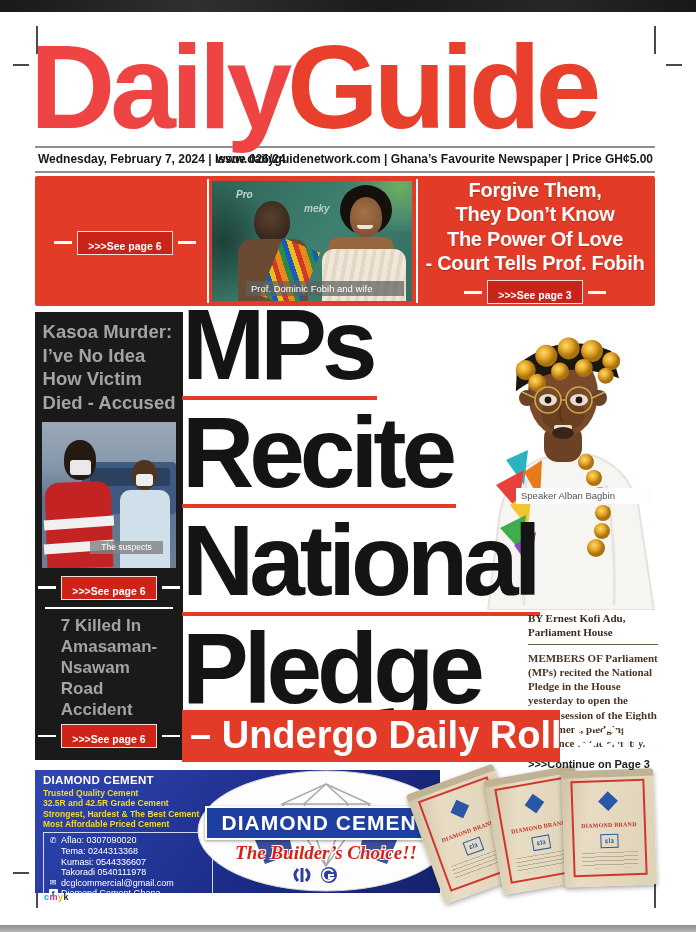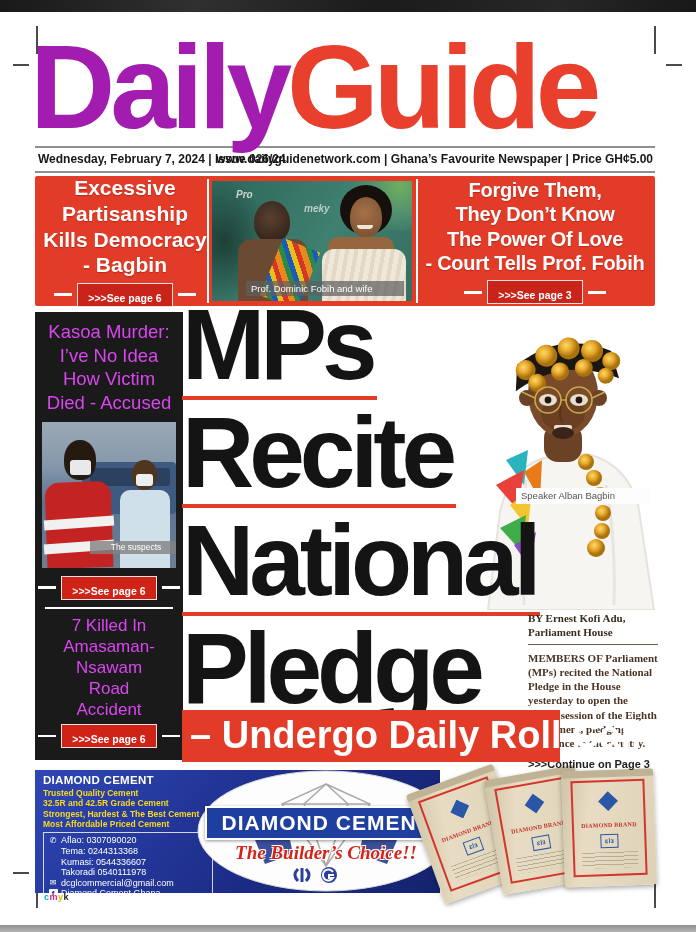--- a/index.html
+++ b/index.html
@@ -11,21 +11,21 @@
   
   .topbar{left:0;top:0;width:696px;height:12px;background:linear-gradient(90deg,#191919,#303030 28%,#1b1b1b 55%,#272727 80%,#181818);}
   .bottombar{left:0;top:925px;width:696px;height:7px;background:linear-gradient(#8f8f8f,#b5b5b5);}
 
   
   .crop{background:#4a4a4a;}
 
   
   .masthead{left:30px;top:28px;height:130px;line-height:118px;font-size:118px;font-weight:700;
             letter-spacing:-5px;z-index:5;white-space:nowrap;}
-  .masthead .daily{color:#a21caf;}
+  .masthead .daily{color:#ef4444;}
   .masthead .guide{color:#e8402c;}
 
   
   .dateline{left:35px;top:146px;width:620px;height:23px;border-top:2px solid #8f8f8f;border-bottom:2px solid #8f8f8f;}
   .dateline .dl-left{position:absolute;left:3px;top:4px;font-size:12px;font-weight:700;color:#181818;}
   .dateline .dl-right{position:absolute;right:2px;top:4px;font-size:12px;font-weight:700;color:#181818;}
 
   
   .strip{left:35px;top:176px;width:620px;height:130px;background:#e23b27;border-radius:2px;}
   .strip-story{position:absolute;top:0;height:130px;display:flex;flex-direction:column;align-items:center;justify-content:center;gap:2px;}
@@ -38,21 +38,21 @@
   .chip .box{background:#c9241a;border:1px solid rgba(255,255,255,.85);color:#fff;font-size:10.5px;font-weight:700;
              padding:8px 10px 2px;white-space:nowrap;}
   .chip.on-black .box{background:#cf2318;}
 
   
   .photo{position:absolute;overflow:hidden;}
   .cap{position:absolute;color:#fff;font-weight:400;}
 
   
   .black-col{left:35px;top:312px;width:148px;height:448px;background:#1a1a1a;display:flex;flex-direction:column;align-items:center;}
-  .black-head{color:#d946ef;font-weight:400;text-align:center;line-height:1.28;}
+  .black-head{color:#a3a3a3;font-weight:700;line-height:1.28;}
   .divider{width:128px;height:2px;background:#fff;margin:7px 0 6px;}
 
   
   .headline{left:182px;top:292px;z-index:4;line-height:1.04;}
   .hl{display:table;font-size:100px;font-weight:700;letter-spacing:-5px;color:#141414;
       border-bottom:4px solid #e23b27;padding:0 4px 0 0;}
   .hl.last{border-bottom:none;}
 
   
   .kicker{left:182px;top:710px;width:378px;height:52px;background:#e23b27;z-index:4;
@@ -122,24 +122,20 @@
 
   <div class="abs masthead"><span class="daily">Daily</span><span class="guide">Guide</span></div>
 
   <div class="abs dateline">
     <span class="dl-left">Wednesday, February 7, 2024 | Issue 026/24</span>
     <span class="dl-right">www.dailyguidenetwork.com  | Ghana’s Favourite Newspaper | Price GH¢5.00</span>
   </div>
 
   <div class="abs strip">
     <div class="strip-story" style="left:6px;width:168px;">
-      <div class="strip-head ml" style="font-size:21px;">Excessive
-Partisanship
-Kills Democracy
-- Bagbin</div>
       <div class="chip">
           <span class="bar"></span>
           <span class="box">&gt;&gt;&gt;See page 6</span>
           <span class="bar"></span>
         </div>
     </div>
     <div class="vline" style="left:172px;"></div>
 
     <div class="photo" style="left:177px;top:5px;width:200px;height:120px;background:linear-gradient(120deg,#2e6658,#3f8070 55%,#356e60);">
       <div class="abs" style="left:0;top:0;width:60px;height:120px;background:radial-gradient(ellipse at 20% 50%,#1d4038 0%,transparent 70%);"></div>
@@ -185,21 +181,21 @@
 
       <div class="abs" style="left:22px;top:18px;width:32px;height:40px;border-radius:48% 48% 44% 44%;background:#241a12;"></div>
       <div class="abs" style="left:28px;top:38px;width:21px;height:15px;border-radius:3px;background:#e9e9e9;"></div>
       <div class="abs" style="left:4px;top:60px;width:66px;height:86px;border-radius:14px 14px 0 0;background:#c42323;transform:rotate(-2deg);"></div>
       <div class="abs" style="left:2px;top:96px;width:70px;height:10px;background:#f0f0f0;transform:rotate(-4deg);"></div>
       <div class="abs" style="left:2px;top:120px;width:70px;height:10px;background:#f0f0f0;transform:rotate(-4deg);"></div>
 
       <div class="abs" style="left:90px;top:38px;width:25px;height:30px;border-radius:48%;background:#50351f;"></div>
       <div class="abs" style="left:94px;top:52px;width:17px;height:12px;border-radius:3px;background:#eceff0;"></div>
       <div class="abs" style="left:78px;top:68px;width:50px;height:78px;border-radius:10px 10px 0 0;background:#cfe0ea;"></div>
-      <div class="cap" style="left:48px;bottom:14px;width:92px;height:13px;background:rgba(130,130,130,.8);font-size:8.5px;line-height:13px;text-align:center;">The suspects</div>
+      <div class="cap" style="left:48px;bottom:14px;width:73px;height:13px;background:rgba(130,130,130,.8);font-size:8.5px;line-height:13px;text-align:center;">The suspects</div>
     </div>
     <div class="chip on-black" style="margin-top:8px;">
         <span class="bar"></span>
         <span class="box">&gt;&gt;&gt;See page 6</span>
         <span class="bar"></span>
       </div>
     <div class="divider"></div>
     <div class="black-head ml" style="font-size:17px;line-height:1.24;">7 Killed In
 Amasaman-
 Nsawam

